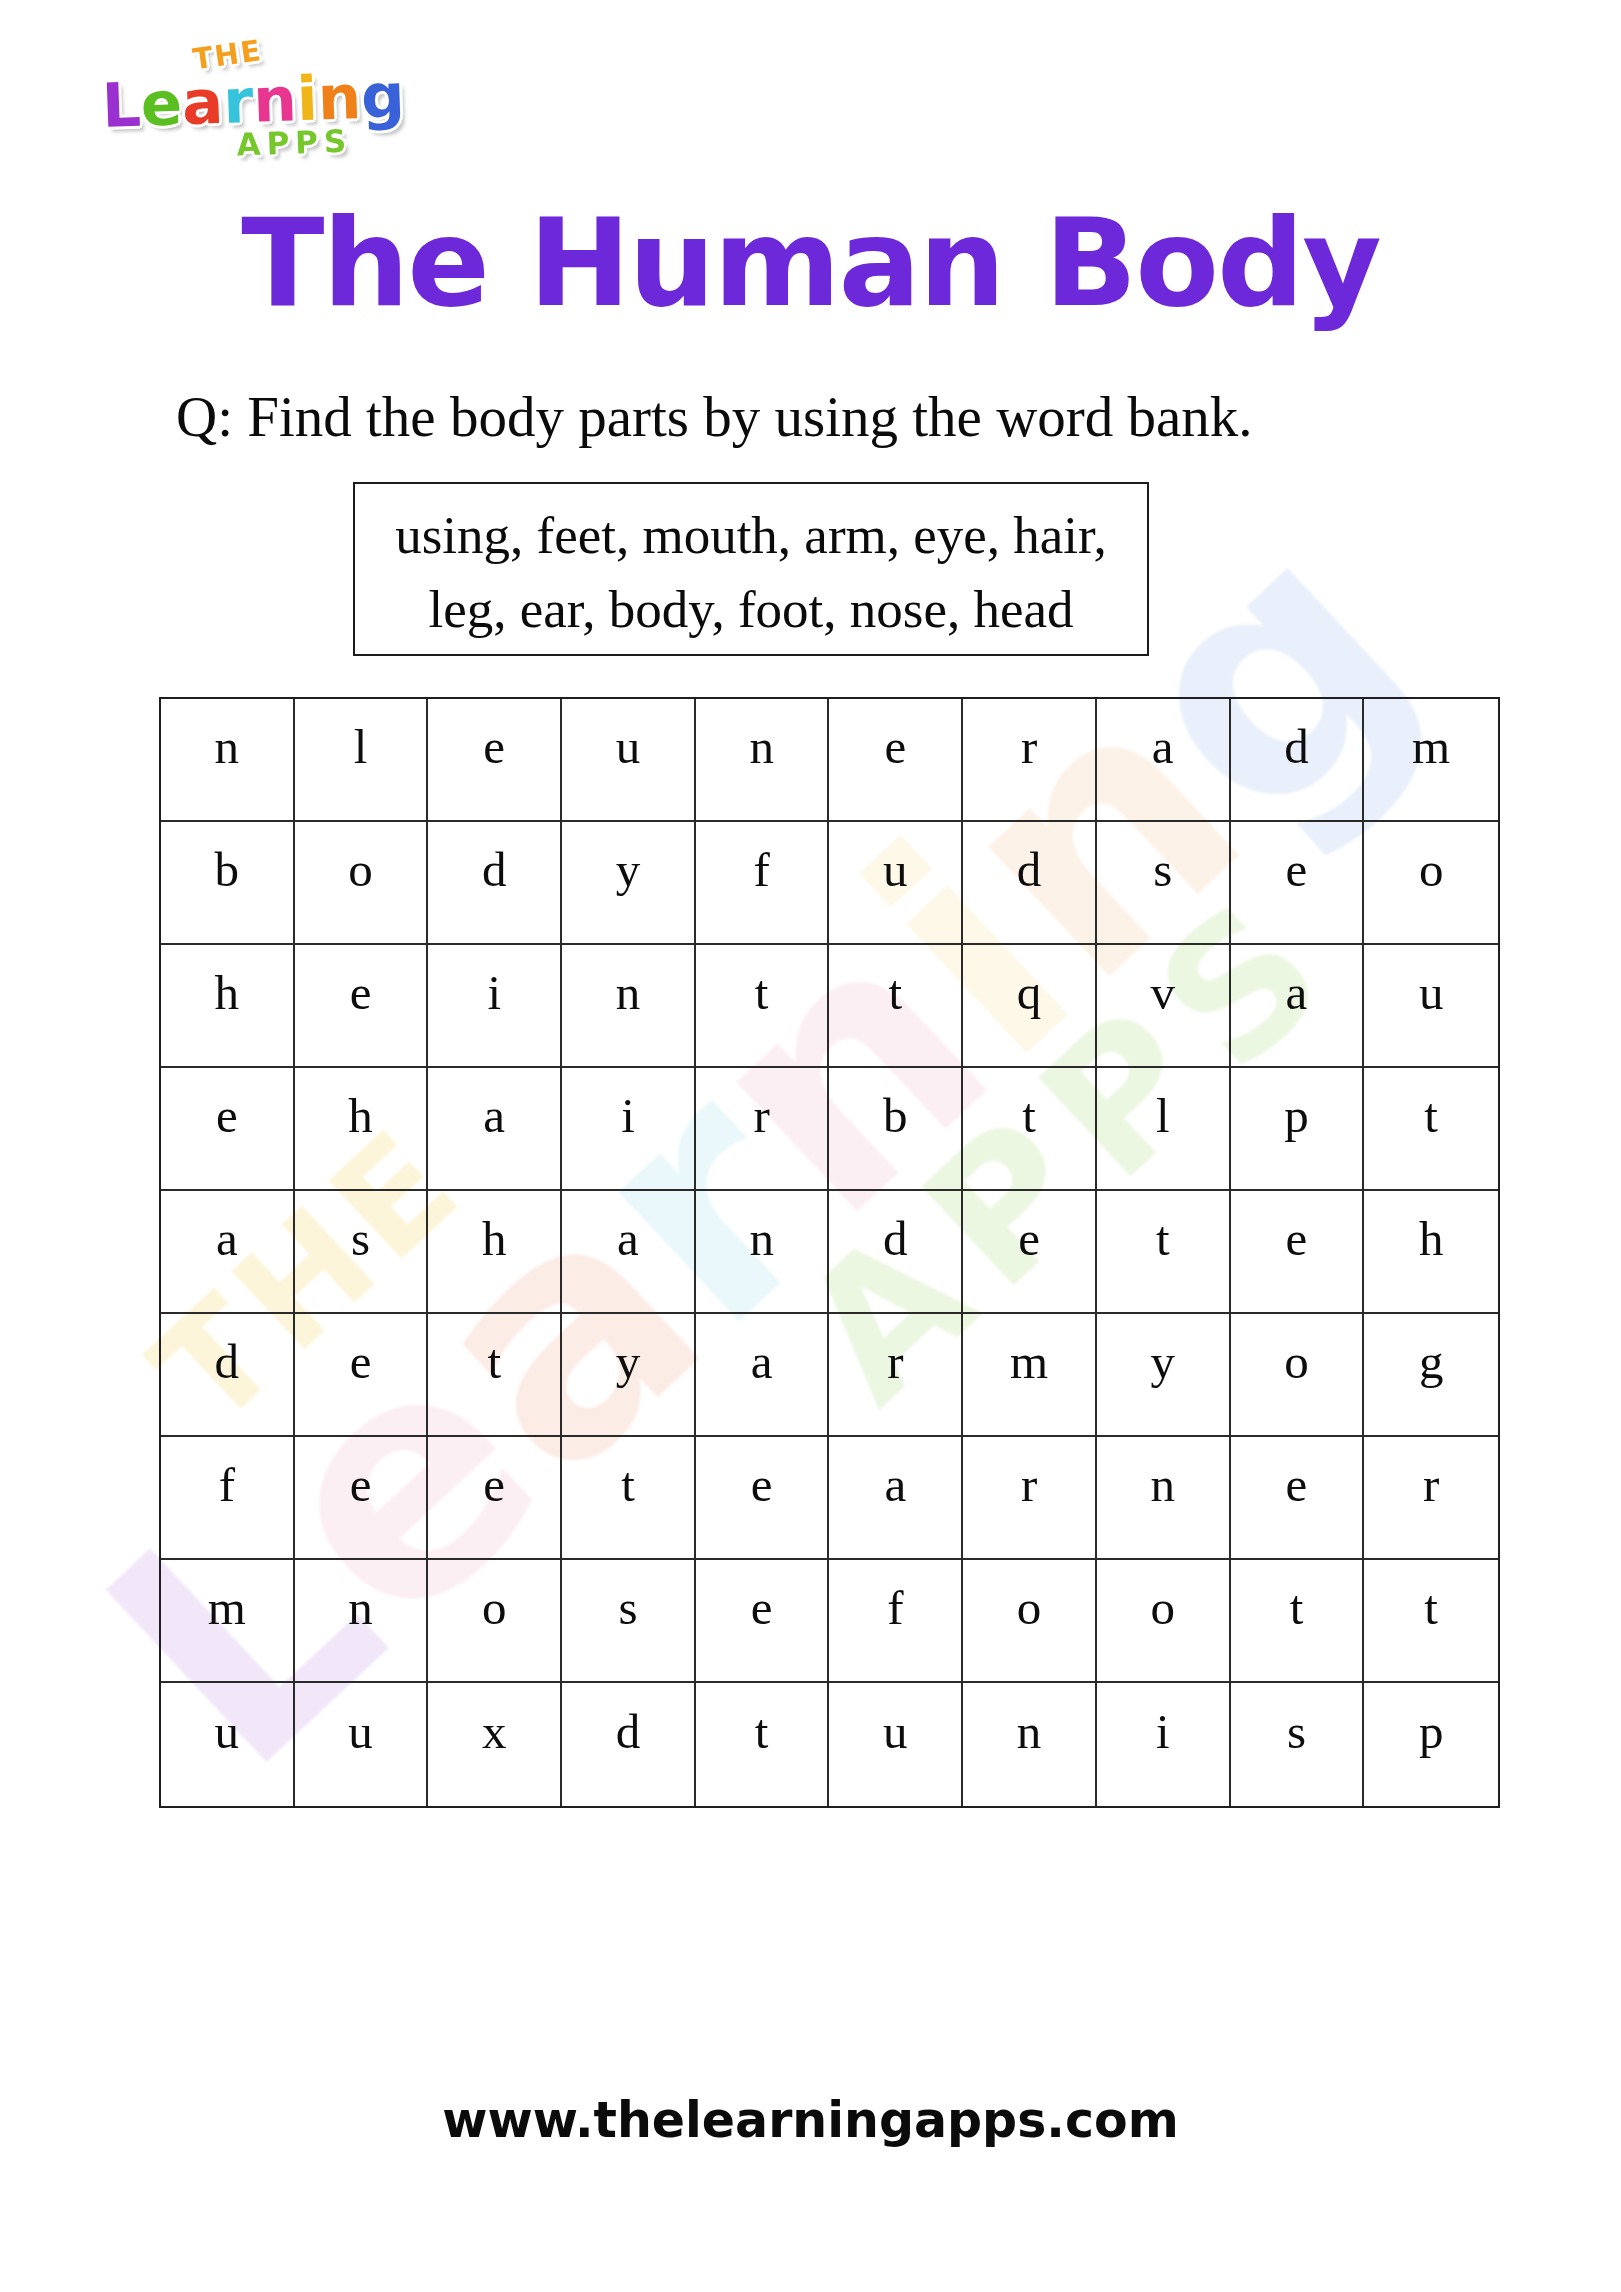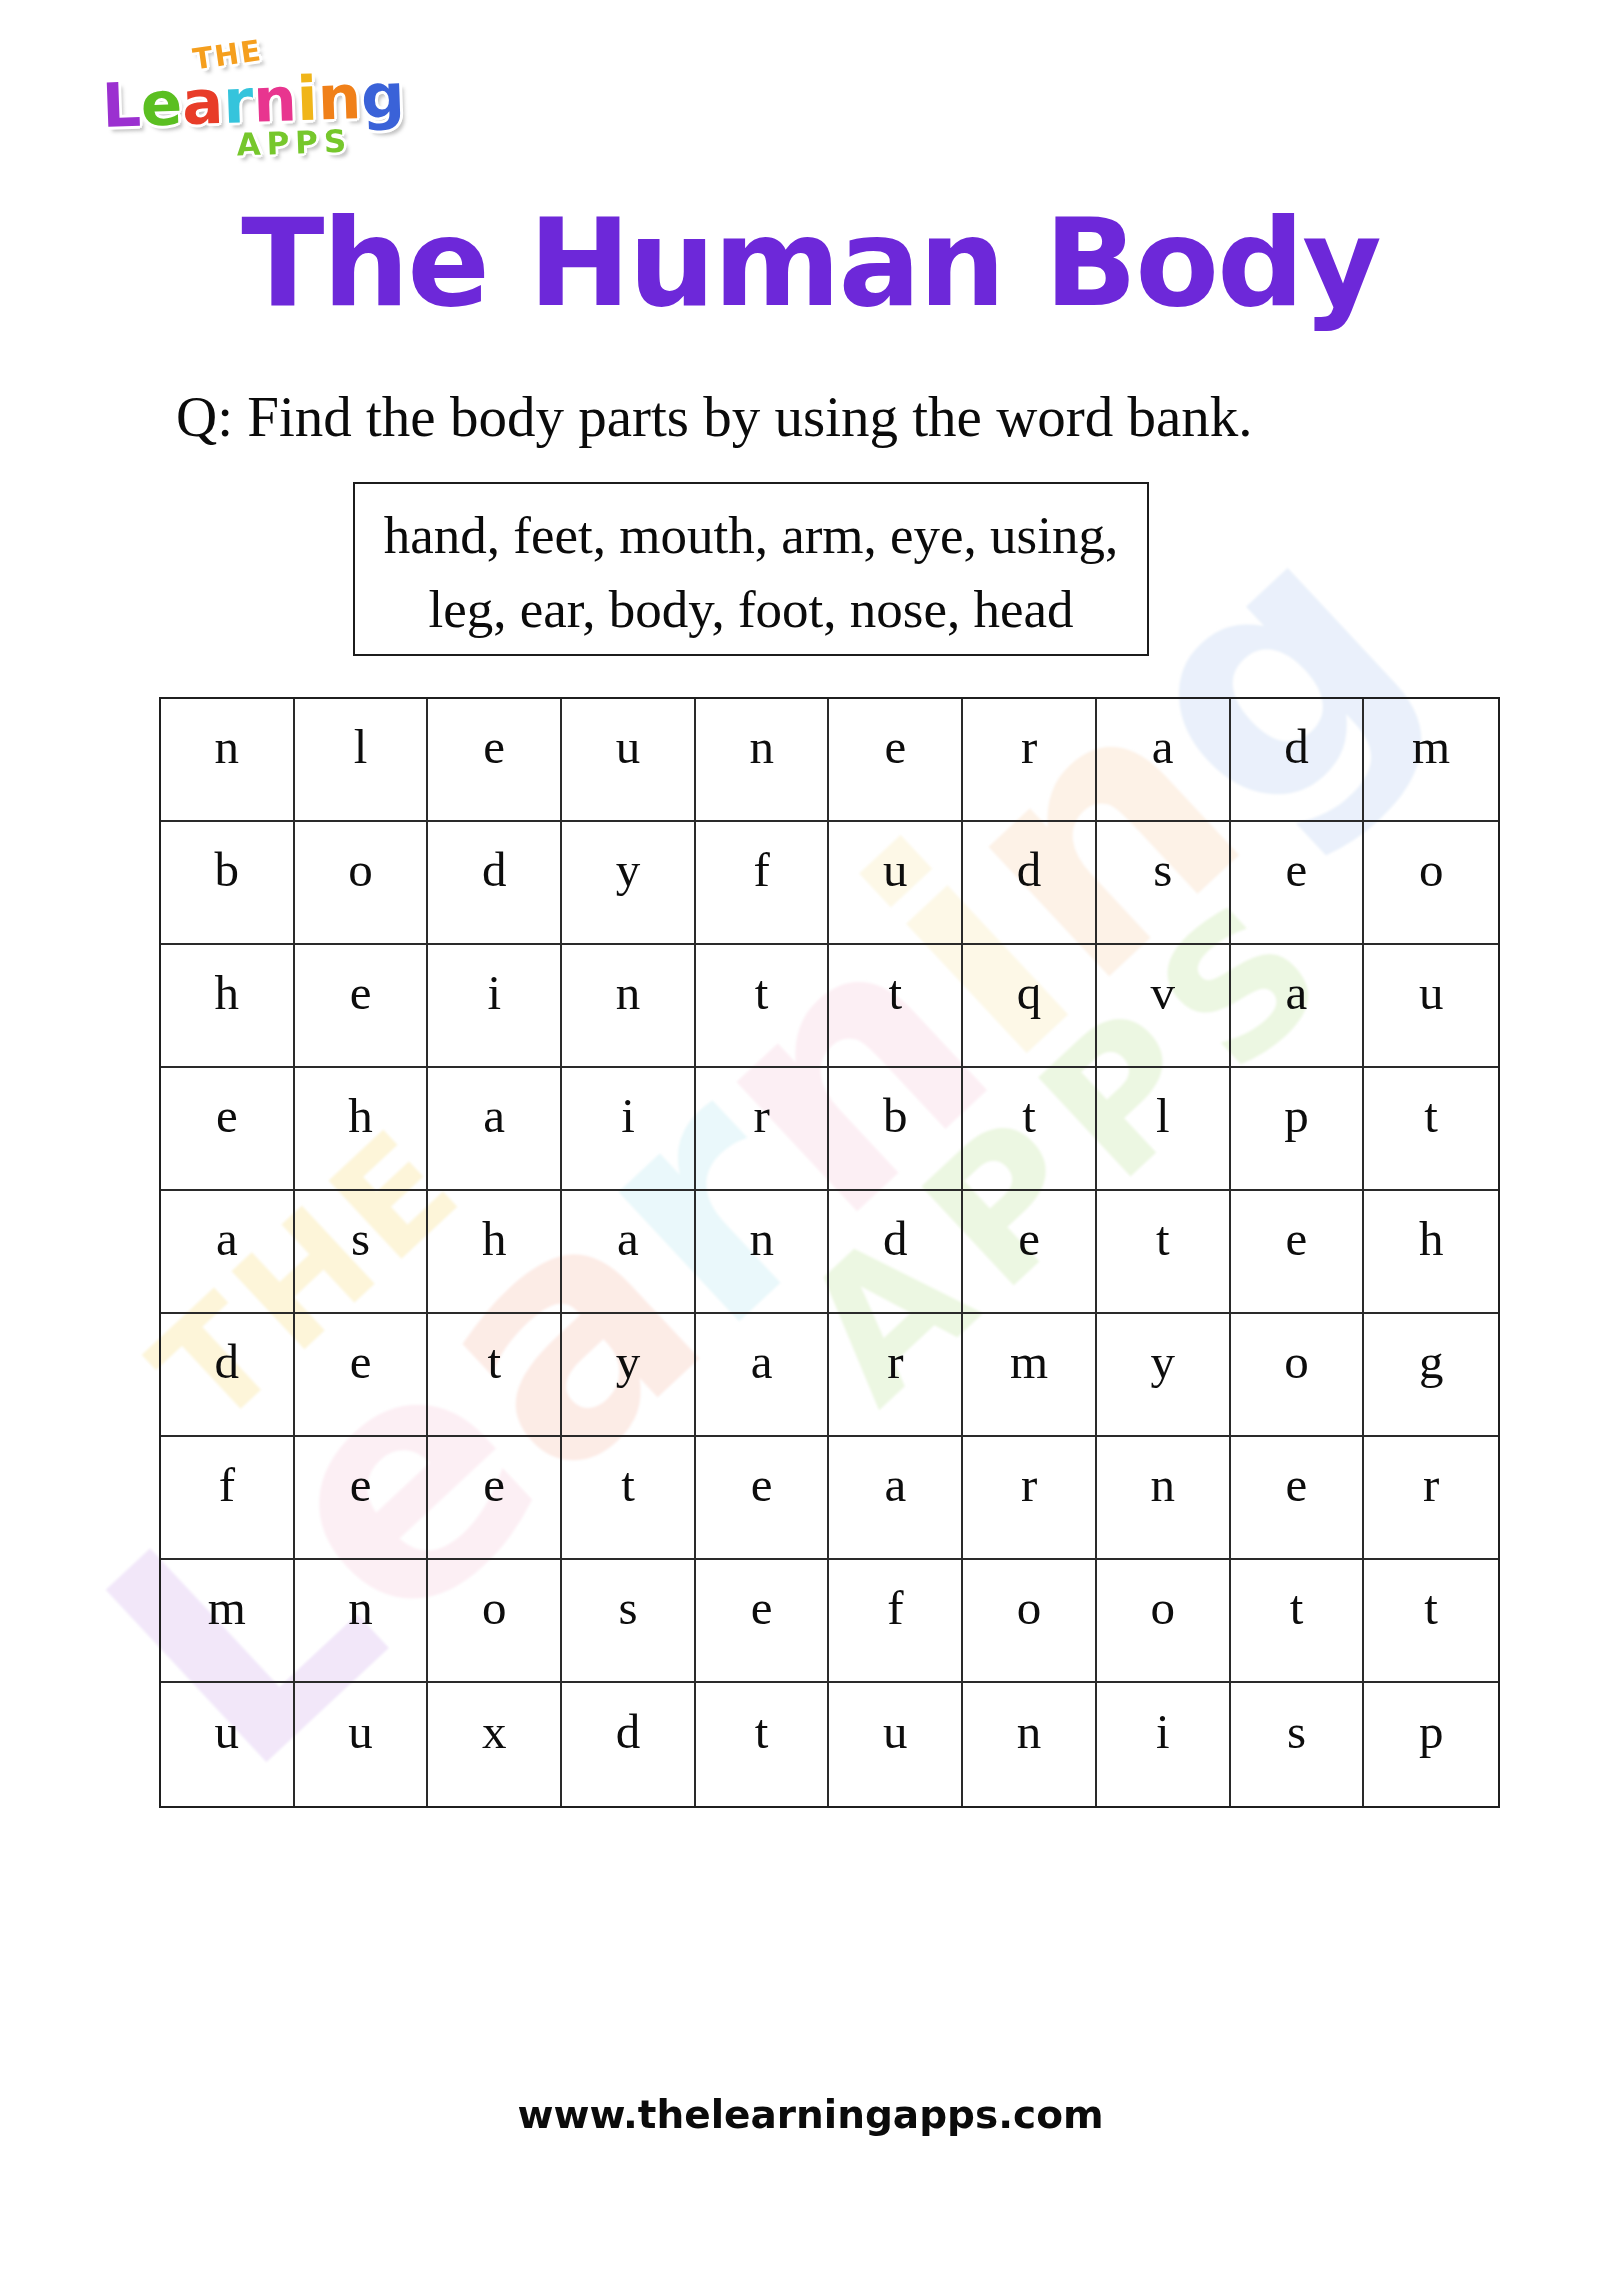--- a/index.html
+++ b/index.html
@@ -116,21 +116,21 @@
   .cell:nth-child(n+81) { border-bottom: none; }
 
   
   .footer {
     position: absolute;
     left: 0; top: 2092px;
     width: 100%;
     text-align: center;
     font-family: "DejaVu Sans", sans-serif;
     font-weight: bold;
-    font-size: 39px;
+    font-size: 49px;
     color: #0b0b0b;
     z-index: 2;
   }
 
   
   .watermark {
     position: absolute;
     left: 39px; top: 510px;
     width: 1529px; height: 1294px;
     display: flex;
@@ -167,21 +167,21 @@
   <span class="word-the" style="color: rgb(245, 159, 30);">THE</span>
   <span class="word-learning"><span style="color: rgb(155, 48, 208);">L</span><span style="color: rgb(91, 191, 33);">e</span><span style="color: rgb(232, 60, 40);">a</span><span style="color: rgb(53, 196, 220);">r</span><span style="color: rgb(232, 53, 143);">n</span><span style="color: rgb(240, 181, 25);">i</span><span style="color: rgb(240, 128, 25);">n</span><span style="color: rgb(58, 98, 216);">g</span></span>
   <span class="word-apps" style="color: rgb(118, 199, 44);">APPS</span>
 </div>
 
 <h1 class="title">The Human Body</h1>
 
 <div class="question">Q: Find the body parts by using the word bank.</div>
 
 <div class="wordbank">
-  <div class="line">hand, feet, mouth, arm, eye, using,</div>
+  <div class="line">using, feet, mouth, arm, eye, hair,</div>
   <div class="line">leg, ear, body, foot, nose, head</div>
 </div>
 
 <div class="grid">
     <div class="cell">n</div>
     <div class="cell">l</div>
     <div class="cell">e</div>
     <div class="cell">u</div>
     <div class="cell">n</div>
     <div class="cell">e</div>

